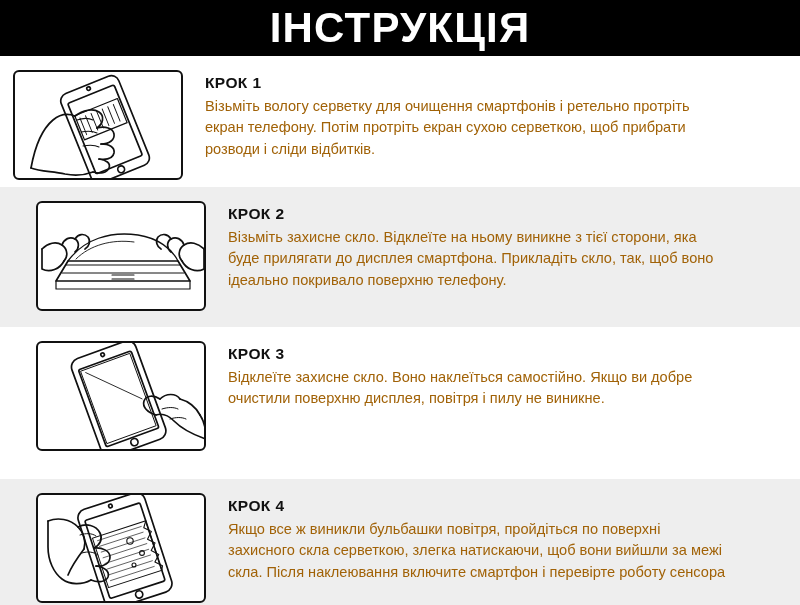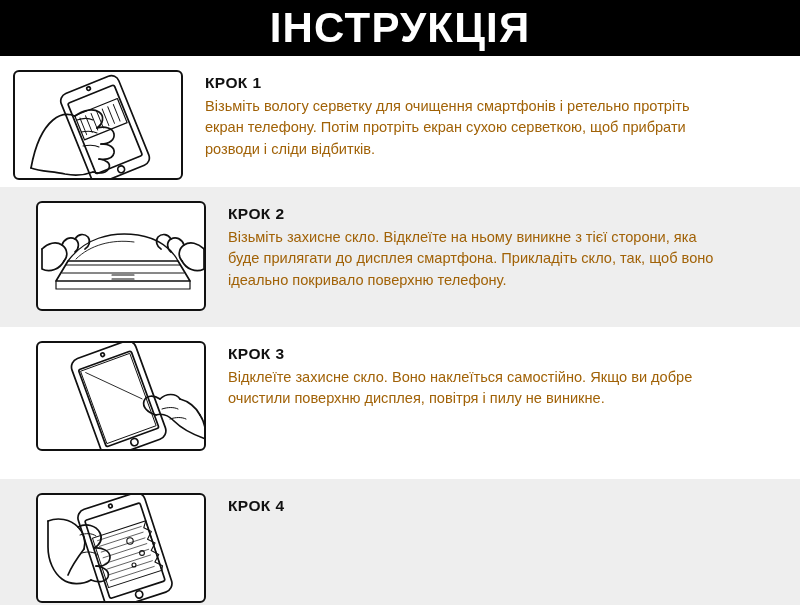--- a/index.html
+++ b/index.html
@@ -228,17 +228,18 @@
             <path d="M44 58 C50 56 56 57 60 60" stroke-width="1"></path>
 
             <circle cx="92" cy="46" r="3.2" stroke-width="1.1"></circle>
             <circle cx="104" cy="58" r="2.4" stroke-width="1.1"></circle>
             <circle cx="96" cy="70" r="2" stroke-width="1.1"></circle>
           </g>
         </svg>
       </div>
       <div class="step-body">
         <p class="step-label">КРОК 4</p>
+        <p class="step-text">Якщо все ж виникли бульбашки повітря, пройдіться по поверхні захисного скла серветкою, злегка натискаючи, щоб вони вийшли за межі скла. Після наклеювання включите смартфон і перевірте роботу сенсора</p>
       </div>
     </div>
 
   </div>
 </div>
 
 </body></html>

